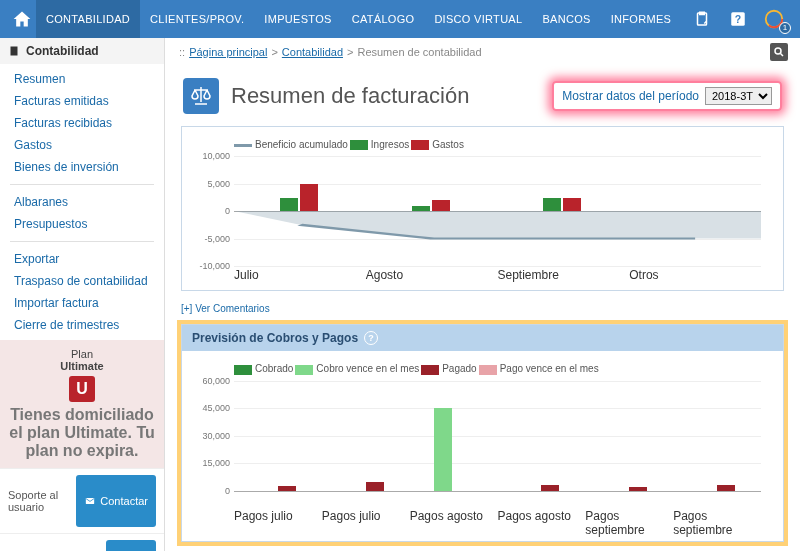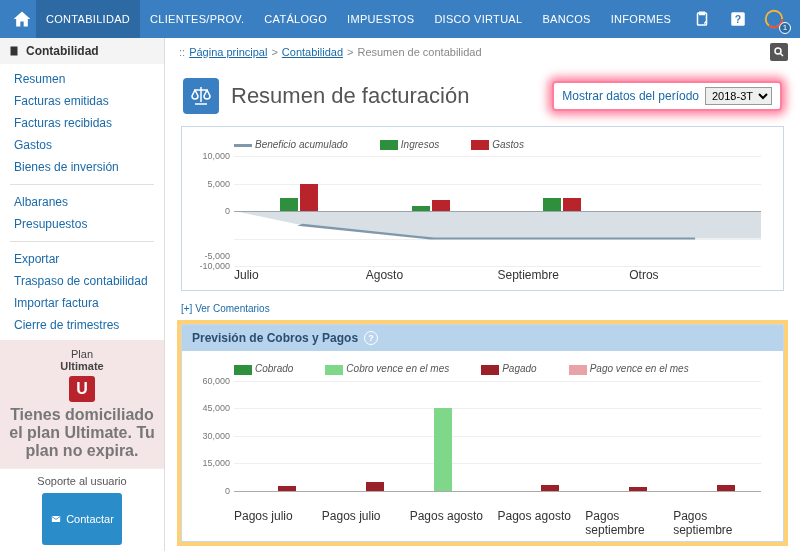--- a/index.html
+++ b/index.html
@@ -18,39 +18,39 @@
 .main { display: flex; height: calc(551px - 38px); }
 .sidebar { width: 165px; border-right: 1px solid #ddd; display: flex; flex-direction: column; background: #fff; }
 .sidebar .section-title { background: #f4f4f4; padding: 6px 8px; font-weight: bold; color: #333; display: flex; align-items: center; gap: 6px; }
 .sidebar ul { list-style: none; padding: 4px 0; }
 .sidebar li { padding: 4px 14px; cursor: pointer; color: #1a6aa8; font-size: 12px; }
 .sidebar hr { border: none; border-top: 1px solid #e0e0e0; margin: 2px 10px; }
 .sidebar .plan-box { background: #f4e6e6; text-align: center; padding: 8px 6px; font-size: 11px; color: #444; margin-top: auto; }
 .sidebar .plan-box .plan-name { font-weight: bold; }
 .sidebar .plan-box .u-logo { background: #b9232b; color: #fff; width: 26px; height: 26px; margin: 4px auto; border-radius: 3px; font-weight: bold; font-size: 16px; line-height: 26px; }
 .sidebar .plan-box .plan-note { color: #777; font-size: 16px; margin-top: 4px; font-weight: bold; }
-.sidebar .support, .sidebar .invite { padding: 6px 8px; display: flex; align-items: center; gap: 6px; border-top: 1px solid #eee; font-size: 11px; color: #555; flex-direction: column; }
+.sidebar .support, .sidebar .invite { padding: 6px 8px; display: flex; align-items: center; gap: 6px; border-top: 1px solid #eee; font-size: 11px; color: #555; }
 .sidebar .contact-btn { background: #2a8cc9; color: #fff; border-radius: 3px; padding: 20px 8px; display: inline-flex; align-items: center; gap: 4px; font-size: 11px; cursor: pointer; }
 
 .content { flex: 1; background: #fff; overflow-y: auto; padding: 0 10px 10px; }
 .breadcrumb { color: #888; font-size: 11px; padding: 8px 4px; display: flex; align-items: center; gap: 4px; position: relative; }
 .breadcrumb a { color: #1a6aa8; text-decoration: underline; cursor: pointer; }
 .breadcrumb .search-sq { position: absolute; right: 2px; top: 5px; background: #555; width: 18px; height: 18px; border-radius: 2px; display: flex; align-items: center; justify-content: center; color: #fff; cursor: pointer; }
 
 .page-header { display: flex; align-items: center; padding: 12px 8px; }
 .page-header .scales-icon { width: 36px; height: 36px; background: #3a7fc2; border-radius: 4px; display: flex; align-items: center; justify-content: center; margin-right: 12px; }
 .page-header h1 { font-size: 22px; font-weight: normal; color: #555; flex: 1; }
 .period-selector { border: 2px solid rgba(255,0,60,.5); box-shadow: 0 0 10px 4px rgba(255,0,60,.5); border-radius: 4px; padding: 4px 8px; font-size: 12px; color: #1a6aa8; display: flex; align-items: center; gap: 6px; }
 .period-selector select { font-size: 11px; border: 1px solid #999; padding: 1px 2px; }
 
 .panel { border: 1px solid #c8d8e8; margin: 0 6px 12px; background: #fff; }
 .panel.highlight { box-shadow: 0 0 0 4px rgba(255,190,60,.7); }
 .panel-header { background: #b8d3ec; padding: 6px 10px; color: #2a4e72; font-weight: bold; font-size: 12px; display: flex; align-items: center; gap: 6px; }
 .panel-body { padding: 8px 12px; }
-.legend { display: flex; gap: 32px; font-size: 10px; font-style: italic; color: #555; margin: 4px 0 6px 40px; align-items: center; }
+.legend { display: flex; gap: 2px; font-size: 10px; color: #555; margin: 4px 0 6px 40px; align-items: center; }
 .legend .sw { width: 18px; height: 10px; display: inline-block; vertical-align: middle; margin-right: 3px; }
 .legend .ln { width: 18px; height: 3px; display: inline-block; vertical-align: middle; margin-right: 3px; }
 
 .chart { position: relative; height: 110px; margin-left: 40px; margin-right: 10px; }
 .chart .yaxis { position: absolute; left: -40px; top: 0; bottom: 0; width: 38px; }
 .chart .ytick { position: absolute; right: 2px; font-size: 9px; color: #777; transform: translateY(-50%); }
 .chart .grid { position: absolute; left: 0; right: 0; height: 1px; background: #eee; }
 .chart .axis-x { position: absolute; left: 0; right: 0; height: 1px; background: #aaa; }
 .chart .bar { position: absolute; width: 18px; }
 .chart svg.line { position: absolute; left: 0; top: 0; width: 100%; height: 100%; overflow: visible; }
@@ -62,22 +62,22 @@
 
 <div class="topnav">
   <div class="home-icon">
     <svg width="20" height="20" viewBox="0 0 24 24" fill="#fff">
         <path d="M12 3l10 9h-3v9h-5v-6h-4v6H5v-9H2z"></path>
       </svg>
   </div>
   <div id="nav-items" style="display: flex;">
       <div class="nav-item active">CONTABILIDAD</div>
       <div class="nav-item">CLIENTES/PROV.</div>
+      <div class="nav-item">IMPUESTOS</div>
       <div class="nav-item">CATÁLOGO</div>
-      <div class="nav-item">IMPUESTOS</div>
       <div class="nav-item">DISCO VIRTUAL</div>
       <div class="nav-item">BANCOS</div>
       <div class="nav-item">INFORMES</div>
     </div>
   <div class="spacer"></div>
   <div class="right-icon">
     <svg width="18" height="18" viewBox="0 0 24 24" fill="none" stroke="#fff" stroke-width="2">
         <rect x="6" y="4" width="12" height="16" rx="1"></rect>
         <path d="M9 3h6v3H9z" fill="#fff"></path>
         <path d="M15 18l3-3"></path>
@@ -189,21 +189,21 @@
         <div class="chart" id="chart1">
             <div class="grid" style="top: 0px;"></div>
             <div class="grid" style="top: 27.5px;"></div>
             <div class="grid" style="top: 55px;"></div>
             <div class="grid" style="top: 82.5px;"></div>
             <div class="grid" style="top: 110px;"></div>
             <div class="yaxis">
               <div class="ytick" style="top: 0px;">10,000</div>
               <div class="ytick" style="top: 27.5px;">5,000</div>
               <div class="ytick" style="top: 55px;">0</div>
-              <div class="ytick" style="top: 82.5px; margin-top: 17px;">-5,000</div>
+              <div class="ytick" style="top: 82.5px;">-5,000</div>
               <div class="ytick" style="top: 110px;">-10,000</div>
             </div>
             <div class="axis-x" style="top: 55px;"></div>
             <div class="bar" style="background: rgb(46, 143, 60); left: calc(12.5% - 20px); top: 41.25px; height: 13.75px;"></div>
             <div class="bar" style="background: rgb(185, 35, 43); left: calc(12.5% + 0px); top: 27.5px; height: 27.5px;"></div>
             <div class="bar" style="background: rgb(46, 143, 60); left: calc(37.5% - 20px); top: 49.5px; height: 5.5px;"></div>
             <div class="bar" style="background: rgb(185, 35, 43); left: calc(37.5% + 0px); top: 44px; height: 11px;"></div>
             <div class="bar" style="background: rgb(46, 143, 60); left: calc(62.5% - 20px); top: 41.25px; height: 13.75px;"></div>
             <div class="bar" style="background: rgb(185, 35, 43); left: calc(62.5% + 0px); top: 41.25px; height: 13.75px;"></div>
             <svg class="line" viewBox="0 0 100 110" preserveAspectRatio="none">

